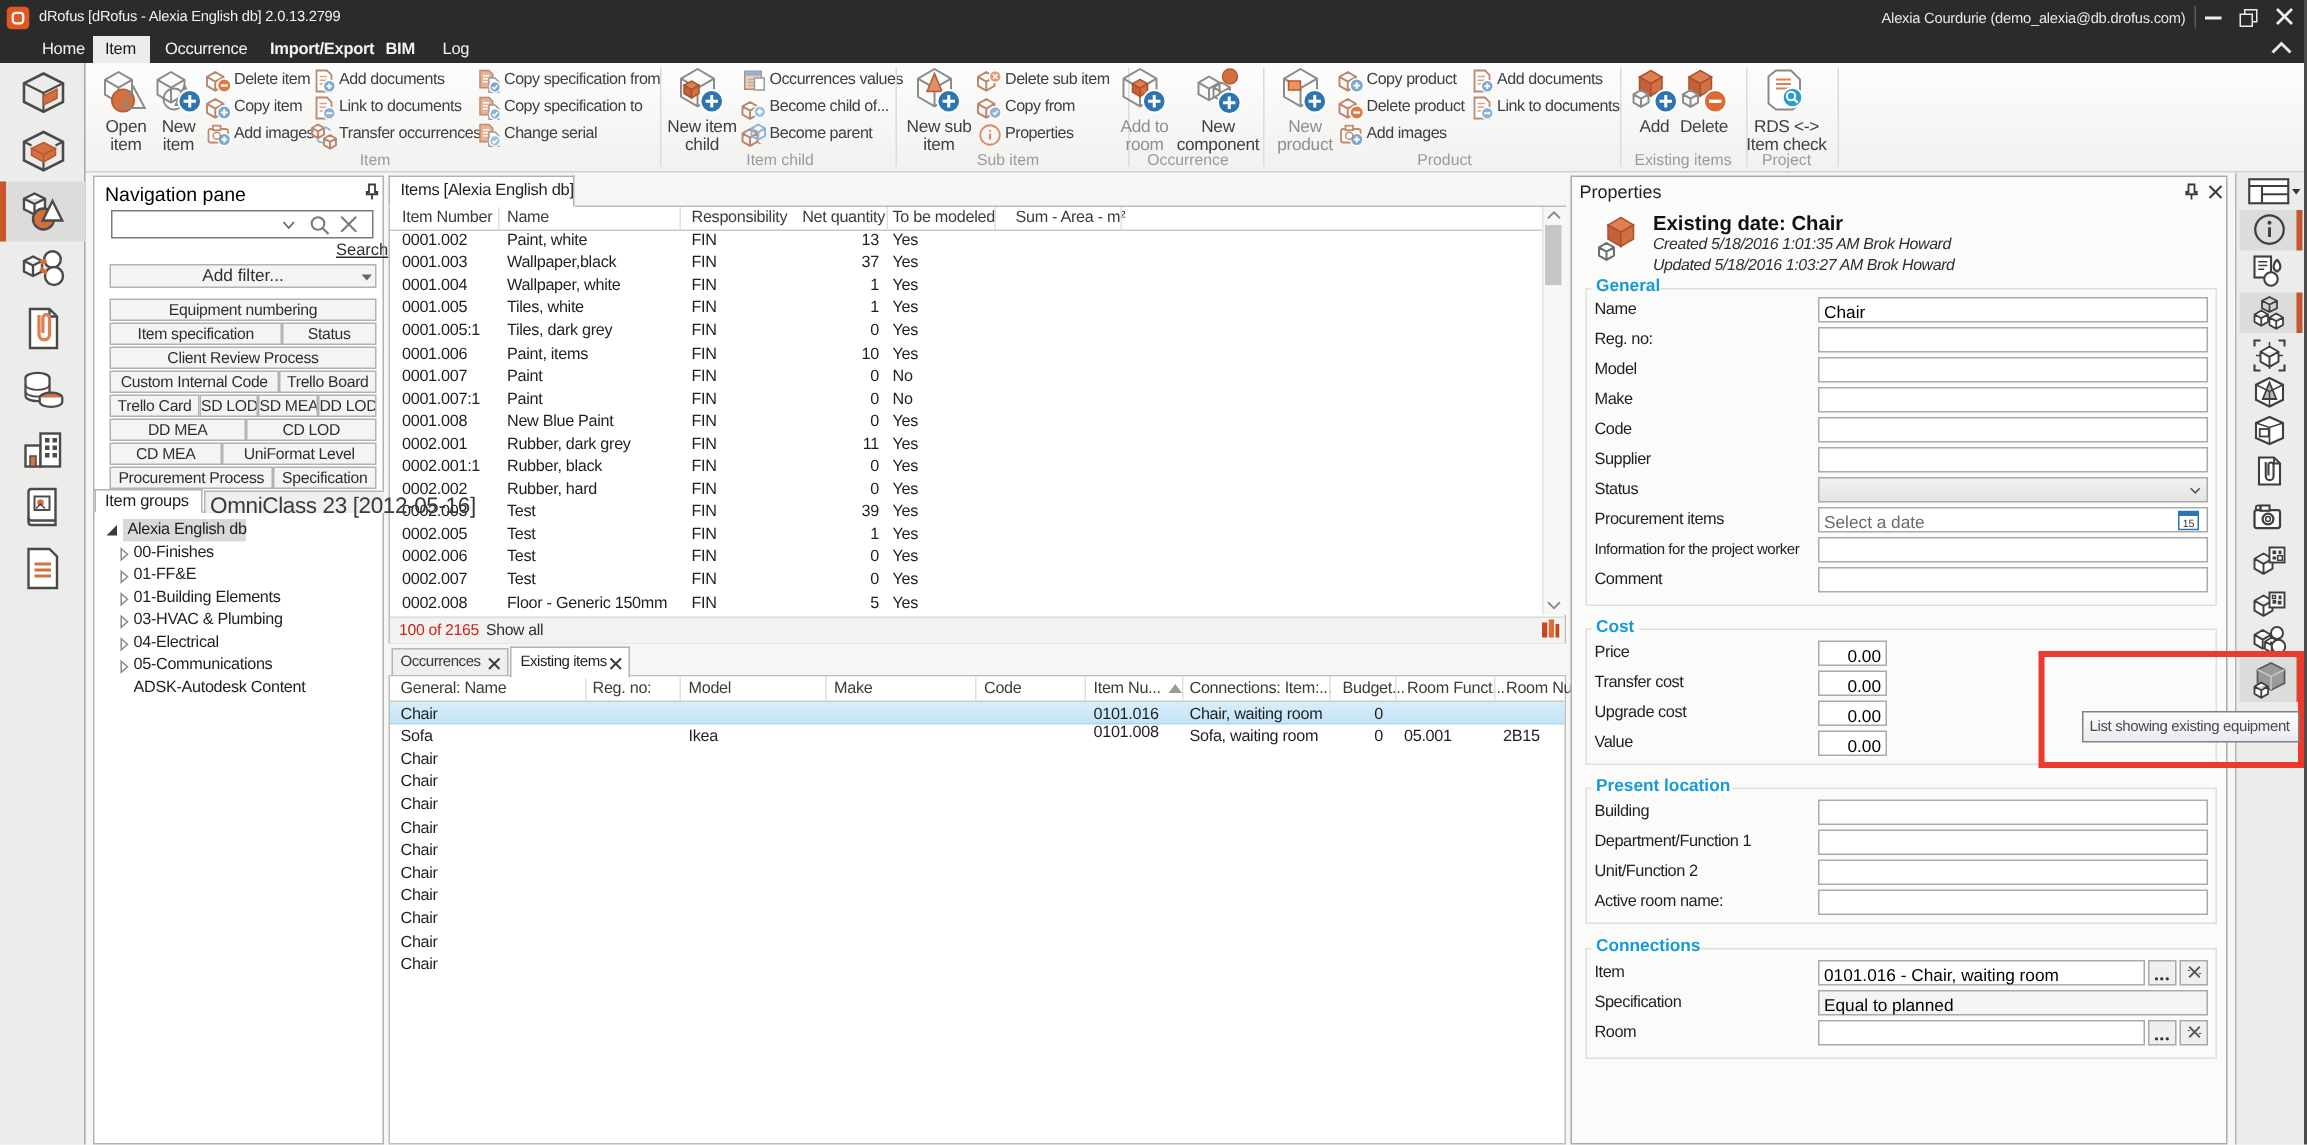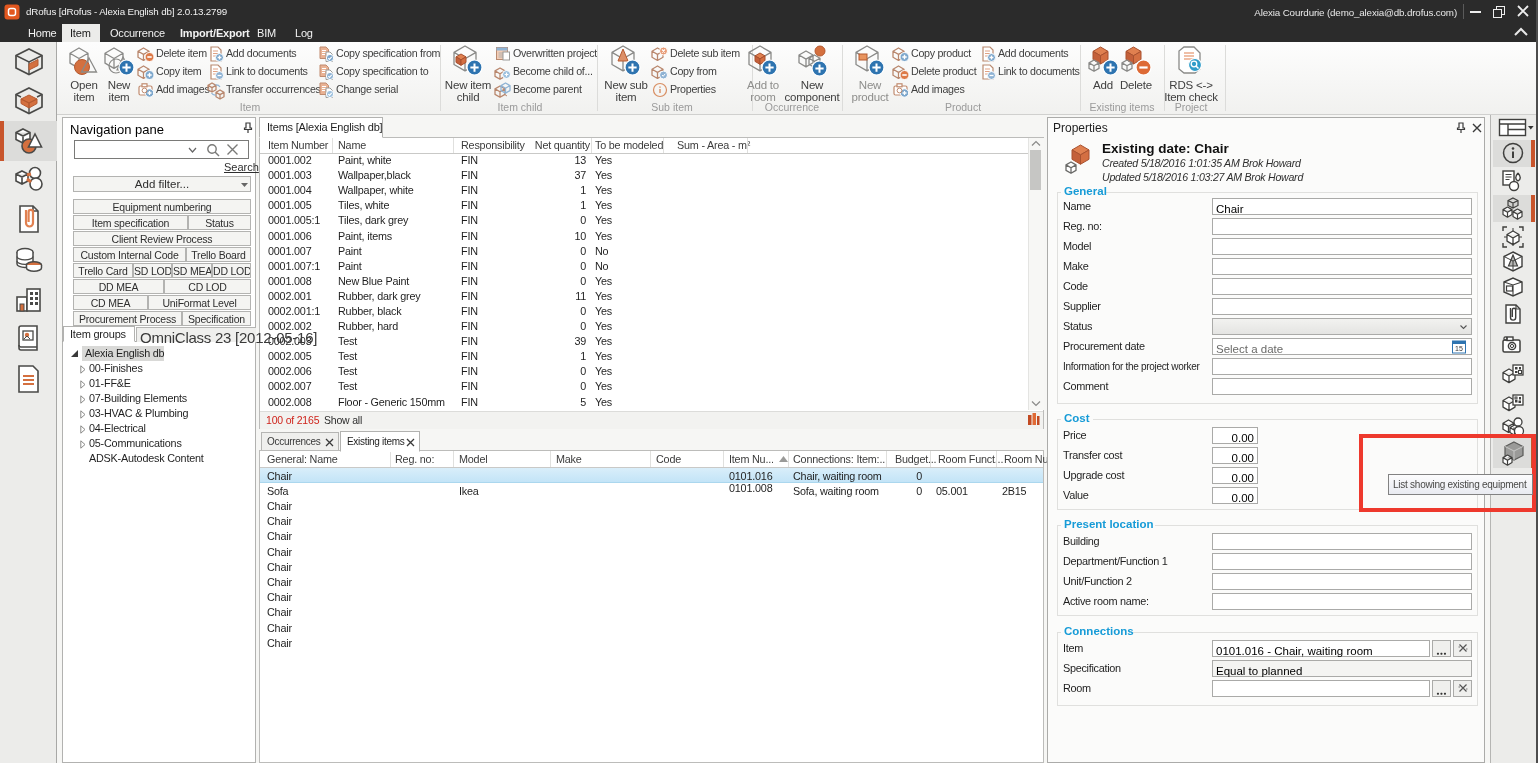--- a/index.html
+++ b/index.html
@@ -38,21 +38,21 @@
   </svg>
 <svg style="left:1517px;top:5px" width="12" height="12">
     <path d="M1 1 L11 11 M11 1 L1 11" stroke="#eee" stroke-width="1.8"></path>
   </svg>
 <div class="a tb" style="left:0;top:24px;width:1538px;height:18px"></div>
 <div class="a" style="left:62px;top:24px;width:38px;height:18px;background:#ececea"></div>
 <div class="a" style="left:28px;top:27px;font-size:11px;letter-spacing:-0.2px;color:#f2f2f2;font-weight:normal">Home</div>
 <div class="a" style="left:70px;top:27px;font-size:11px;letter-spacing:-0.2px;color:#1a1a1a;font-weight:normal">Item</div>
 <div class="a" style="left:110px;top:27px;font-size:11px;letter-spacing:-0.2px;color:#f2f2f2;font-weight:normal">Occurrence</div>
 <div class="a" style="left:180px;top:27px;font-size:11px;letter-spacing:-0.2px;color:#f2f2f2;font-weight:bold">Import/Export</div>
-<div class="a" style="left:257px;top:27px;font-size:11px;letter-spacing:-0.2px;color:#f2f2f2;font-weight:normal">BIM</div>
+<div class="a" style="left:257px;top:27px;font-size:11px;letter-spacing:-0.2px;color:#f2f2f2;font-weight:bold">BIM</div>
 <div class="a" style="left:295px;top:27px;font-size:11px;letter-spacing:-0.2px;color:#f2f2f2;font-weight:normal">Log</div>
 <svg style="left:1513px;top:27px" width="16" height="10">
     <path d="M2 8 L8 2 L14 8" fill="none" stroke="#e8e8e8" stroke-width="2"></path>
   </svg>
 <div class="a" style="left:1536px;top:0;width:2px;height:763px;background:#4d4d4d"></div>
 <div class="a" style="left:57px;top:42px;width:1479px;height:73px;background:linear-gradient(#fdfdfd,#f1f1ef);border-bottom:1px solid #d0d0ce;box-sizing:border-box"></div>
 <svg style="left:69px;top:45px" width="30" height="32">
     <path d="M9.0 0 L18 5.22 L18 15.137999999999998 L9.0 20.357999999999997 L0 15.137999999999998 L0 5.22 Z M0 5.22 L9.0 10.44 L18 5.22 M9.0 10.44 L9.0 20.357999999999997" fill="none" stroke="#8a8a88" stroke-width="1.3" stroke-linejoin="round" transform="translate(1,3)"></path>
     <circle cx="13" cy="22" r="7.5" fill="#d4703f" stroke="#b55a30"></circle>
     <path d="M20 13 L27.5 27 H12.5 Z" fill="none" stroke="#8a8a88" stroke-width="1.3"></path>
@@ -146,21 +146,21 @@
       <path d="M7.5 3.375 V11.625 M3.375 7.5 H11.625" stroke="#fff" stroke-width="2"></path>
     </g>
   </svg>
 <div class="a btxt" style="left:442px;top:79px;width:52px;color:#404040">New item<br>child</div>
 <svg style="left:495px;top:46px" width="16" height="16">
     <rect x="1.5" y="1.5" width="11" height="12" fill="#f3cdb6" stroke="#b98a70"></rect>
     <rect x="1.5" y="1.5" width="11" height="3" fill="#8fb3d4"></rect>
     <path d="M3.5 7h7M3.5 9h7M3.5 11h5" stroke="#b0b0ae" stroke-width="1"></path>
     <rect x="8" y="6" width="6.5" height="8" fill="#fff" stroke="#9a9a98"></rect>
   </svg>
-<div class="a stxt" style="left:513px;top:47px;color:#404040">Overwritten project</div>
+<div class="a stxt" style="left:513px;top:47px;color:#404040">Occurrences values</div>
 <svg style="left:495px;top:64px" width="16" height="16">
     <path d="M5.0 0 L10 2.9 L10 8.41 L5.0 11.309999999999999 L0 8.41 L0 2.9 Z M0 2.9 L5.0 5.8 L10 2.9 M5.0 5.8 L5.0 11.309999999999999" fill="none" stroke="#b9876d" stroke-width="1.3" stroke-linejoin="round" transform="translate(0,4)"></path>
     <circle cx="11.5" cy="10.5" r="4" fill="#9cc0de" stroke="#fff"></circle>
     <path d="M11.5 8.6V12.4M9.6 10.5H13.4" stroke="#fff" stroke-width="1.2"></path>
   </svg>
 <div class="a stxt" style="left:513px;top:65px;color:#404040">Become child of...</div>
 <svg style="left:495px;top:82px" width="16" height="16">
     <path d="M5.0 0 L10 2.9 L10 8.41 L5.0 11.309999999999999 L0 8.41 L0 2.9 Z M0 2.9 L5.0 5.8 L10 2.9 M5.0 5.8 L5.0 11.309999999999999" fill="none" stroke="#b9876d" stroke-width="1.3" stroke-linejoin="round" transform="translate(0,4)"></path>
     <path d="M4.5 0 L9 2.61 L9 7.568999999999999 L4.5 10.178999999999998 L0 7.568999999999999 L0 2.61 Z M0 2.61 L4.5 5.22 L9 2.61 M4.5 5.22 L4.5 10.178999999999998" fill="none" stroke="#8fb3d4" stroke-width="1.3" stroke-linejoin="round" transform="translate(6,1)"></path>
     <path d="M9 12 l3 2" stroke="#b9876d"></path>
@@ -412,21 +412,21 @@
     <path d="M0.8 0.8 L5 4.5 L0.8 8.2 Z" fill="none" stroke="#8a8a88"></path>
   </svg>
 <div class="a td" style="left:89px;top:362px">00-Finishes</div>
 <svg style="left:80px;top:380px" width="6" height="9">
     <path d="M0.8 0.8 L5 4.5 L0.8 8.2 Z" fill="none" stroke="#8a8a88"></path>
   </svg>
 <div class="a td" style="left:89px;top:377px">01-FF&amp;E</div>
 <svg style="left:80px;top:395px" width="6" height="9">
     <path d="M0.8 0.8 L5 4.5 L0.8 8.2 Z" fill="none" stroke="#8a8a88"></path>
   </svg>
-<div class="a td" style="left:89px;top:392px">07-Building Elements</div>
+<div class="a td" style="left:89px;top:392px">01-Building Elements</div>
 <svg style="left:80px;top:410px" width="6" height="9">
     <path d="M0.8 0.8 L5 4.5 L0.8 8.2 Z" fill="none" stroke="#8a8a88"></path>
   </svg>
 <div class="a td" style="left:89px;top:407px">03-HVAC &amp; Plumbing</div>
 <svg style="left:80px;top:425px" width="6" height="9">
     <path d="M0.8 0.8 L5 4.5 L0.8 8.2 Z" fill="none" stroke="#8a8a88"></path>
   </svg>
 <div class="a td" style="left:89px;top:422px">04-Electrical</div>
 <svg style="left:80px;top:440px" width="6" height="9">
     <path d="M0.8 0.8 L5 4.5 L0.8 8.2 Z" fill="none" stroke="#8a8a88"></path>
@@ -635,21 +635,21 @@
 <div class="inp" style="left:1212px;top:258px;width:260px"><span style="font-size:11.5px;padding-left:3px;line-height:15px"></span></div>
 <div class="a plbl" style="left:1063px;top:280px">Code</div>
 <div class="inp" style="left:1212px;top:278px;width:260px"><span style="font-size:11.5px;padding-left:3px;line-height:15px"></span></div>
 <div class="a plbl" style="left:1063px;top:300px">Supplier</div>
 <div class="inp" style="left:1212px;top:298px;width:260px"><span style="font-size:11.5px;padding-left:3px;line-height:15px"></span></div>
 <div class="a plbl" style="left:1063px;top:320px">Status</div>
 <div class="inp" style="left:1212px;top:318px;width:260px;background:linear-gradient(#f2f2f0,#e4e4e2)"></div>
 <svg style="left:1460px;top:325px" width="7" height="4">
     <path d="M0.5 0.5 L3.5 3.5 L6.5 0.5" fill="none" stroke="#555" stroke-width="1.1"></path>
   </svg>
-<div class="a plbl" style="left:1063px;top:340px">Procurement date</div>
+<div class="a plbl" style="left:1063px;top:340px">Procurement items</div>
 <div class="inp" style="left:1212px;top:338px;width:260px"><span style="font-size:11.5px;color:#6a6a68;padding-left:3px;line-height:15px">Select a date</span></div>
 <svg style="left:1452px;top:340px" width="15" height="14">
     <rect x="0.5" y="1" width="13" height="12" fill="#fff" stroke="#2e74b0"></rect>
     <rect x="0.5" y="1" width="13" height="3" fill="#2e74b0"></rect>
     <text x="7" y="11" font-size="7" text-anchor="middle" fill="#333" font-family="Liberation Sans">15</text>
   </svg>
 <div class="a" style="left:1063px;top:361px;font-size:10px;letter-spacing:-0.3px;color:#1f1f1f;white-space:nowrap">Information for the project worker</div>
 <div class="inp" style="left:1212px;top:358px;width:260px"></div>
 <div class="a plbl" style="left:1063px;top:380px">Comment</div>
 <div class="inp" style="left:1212px;top:378px;width:260px"></div>

